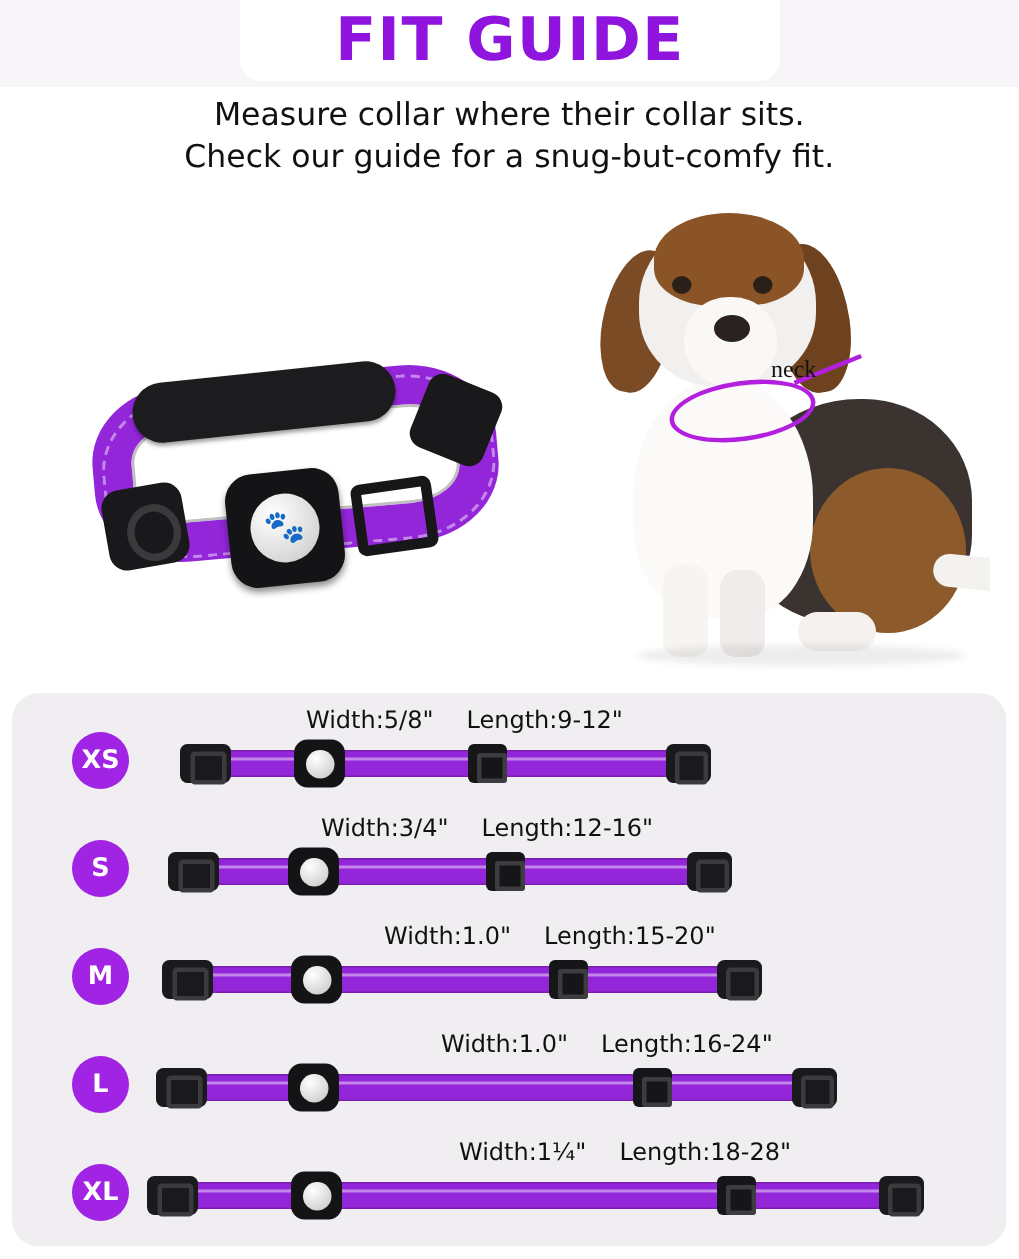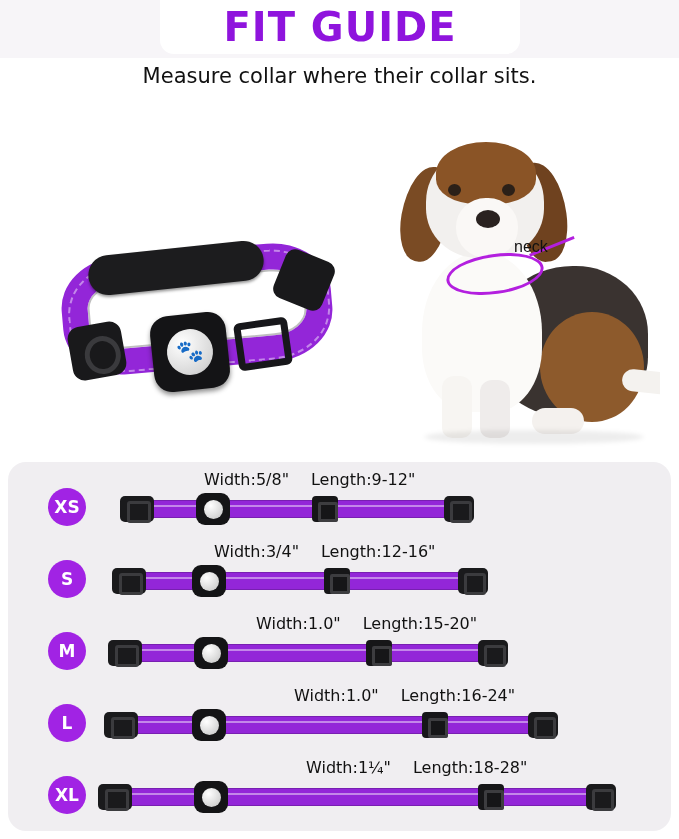--- a/index.html
+++ b/index.html
@@ -263,21 +263,21 @@
     width: 48px; height: 22px;
     border-top: 3px solid #b31fdf;
     border-right: 0;
     transform: rotate(-22deg);
   }
   .neck-label {
     position: absolute;
     left: 144px; top: 102px;
     color: #111111;
     font-size: 16px;
-    font-family: Liberation Sans, sans-serif;
+    font-family: Liberation Serif, serif;
   }
 
   
   .size-panel {
     position: absolute;
     left: 8px; top: 462px;
     width: 663px; height: 369px;
     background: #f0eef1;
     border-radius: 18px;
   }
@@ -389,20 +389,21 @@
 </style>
 </head>
 <body>
 
 <div class="header-band"></div>
 <div class="title-plate"></div>
 <div class="fit-guide-title">FIT GUIDE</div>
 
 <div class="subtitle">
   <div>Measure collar where their collar sits.</div>
+  <div>Check our guide for a snug-but-comfy fit.</div>
 </div>
 
 <div class="hero">
 
   <div class="collar-photo">
     <div class="collar-strap"></div>
     <div class="collar-pad"></div>
     <div class="buckle-right"></div>
     <div class="slider-ring"></div>
     <div class="buckle-left"></div>

